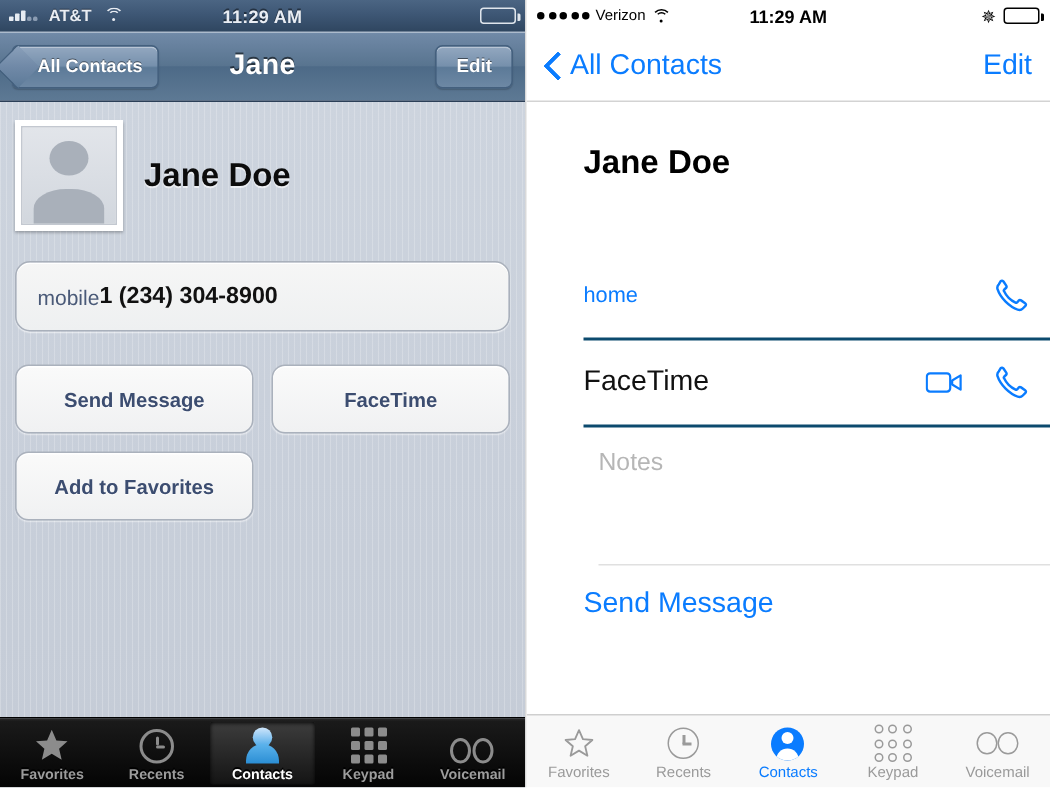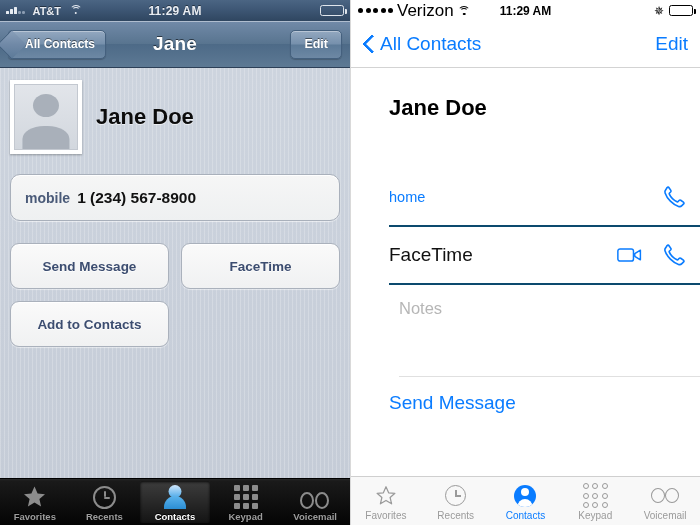--- a/index.html
+++ b/index.html
@@ -107,21 +107,21 @@
   .name6 { font-size:22px;font-weight:bold;color:#0c0c0c;
     text-shadow:0 1px 0 rgba(255,255,255,.6); }
 
   .card6 {
     background:linear-gradient(to bottom,#f6f6f6,#eef0f1);
     border:1px solid #a9b0bb; border-radius:10px;
     box-shadow:0 1px 1px rgba(255,255,255,.6), inset 0 1px 0 #fff;
     height:47px; display:flex; align-items:center; padding:0 14px;
     margin-bottom:22px;
   }
-  .card6 .lbl{color:#4a5a78;font-size:14px;font-weight:bold;margin-right:7px;}
+  .card6 .lbl{color:#4a5a78;font-size:14px;font-weight:normal;}
   .card6 .val{color:#111;font-size:15.5px;font-weight:bold;}
 
   .btngrid6{display:flex;flex-wrap:wrap;gap:12px 12px;}
   .btn6{
     width:calc(50% - 6px); height:46px;
     background:linear-gradient(to bottom,#fafafa,#f0f1f2);
     border:1px solid #aab1bc;border-radius:9px;
     box-shadow:inset 0 1px 0 #fff, 0 1px 1px rgba(255,255,255,.5);
     display:flex;align-items:center;justify-content:center;
     color:#3c4d70;font-size:13.5px;font-weight:bold;
@@ -172,21 +172,21 @@
   .ios7 .statusbar {
     position:relative;height:21px;display:flex;align-items:center;
     padding:0 7px;color:#000;font-size:11.5px;
   }
   .ios7 .sb-left{display:flex;align-items:center;gap:4px;}
   .ios7 .sb-time{position:absolute;left:0;right:0;text-align:center;
     font-size:12px;font-weight:bold;}
   .ios7 .sb-right{margin-left:auto;display:flex;align-items:center;gap:5px;}
   .dots7{display:flex;gap:2.5px;align-items:center;}
   .dots7 i{display:block;width:5px;height:5px;border-radius:50%;background:#000;}
-  .carrier7{font-size:17px;color:#000;}
+  .carrier7{font-size:10px;color:#000;}
   .wifi7{width:13px;height:10px;position:relative;}
   .wifi7 span{position:absolute;left:50%;transform:translateX(-50%);
     border:1.4px solid #000;border-bottom-color:transparent;
     border-left-color:transparent;border-right-color:transparent;border-radius:50%;}
   .wifi7 .a1{width:13px;height:13px;top:0}
   .wifi7 .a2{width:8px;height:8px;top:2.5px}
   .wifi7 .dot{width:2.5px;height:2.5px;background:#000;border-radius:50%;
     border:none;top:7px;}
   .bt7{font-size:12px;line-height:1;color:#000;}
   .batt7{width:24px;height:11px;border:1.2px solid #000;border-radius:2.5px;
@@ -295,27 +295,27 @@
           <div class="inner">
             <span class="head"></span>
               <span class="body"></span>
           </div>
         </div>
         <div class="name6">Jane Doe</div>
       </div>
 
       <div class="card6">
         <span class="lbl">mobile</span>
-        <span class="val">1 (234) 567-8900</span>
+        <span class="val">1 (234) 304-8900</span>
       </div>
 
       <div class="btngrid6">
         <div class="btn6">Send Message</div>
         <div class="btn6">FaceTime</div>
-        <div class="btn6">Add to Contacts</div>
+        <div class="btn6">Add to Favorites</div>
       </div>
     </div>
 
     <div class="tabbar6">
       <div class="tab6">
         <div class="ic6">
           <svg class="star6" viewBox="0 0 24 24">
               <path d="M12 1.5l3.1 7.1 7.4.6-5.6 4.9 1.7 7.4-6.6-4-6.6 4 1.7-7.4L1.5 9.2l7.4-.6z" fill="#8c8c8c"></path>
             </svg>
         </div>

